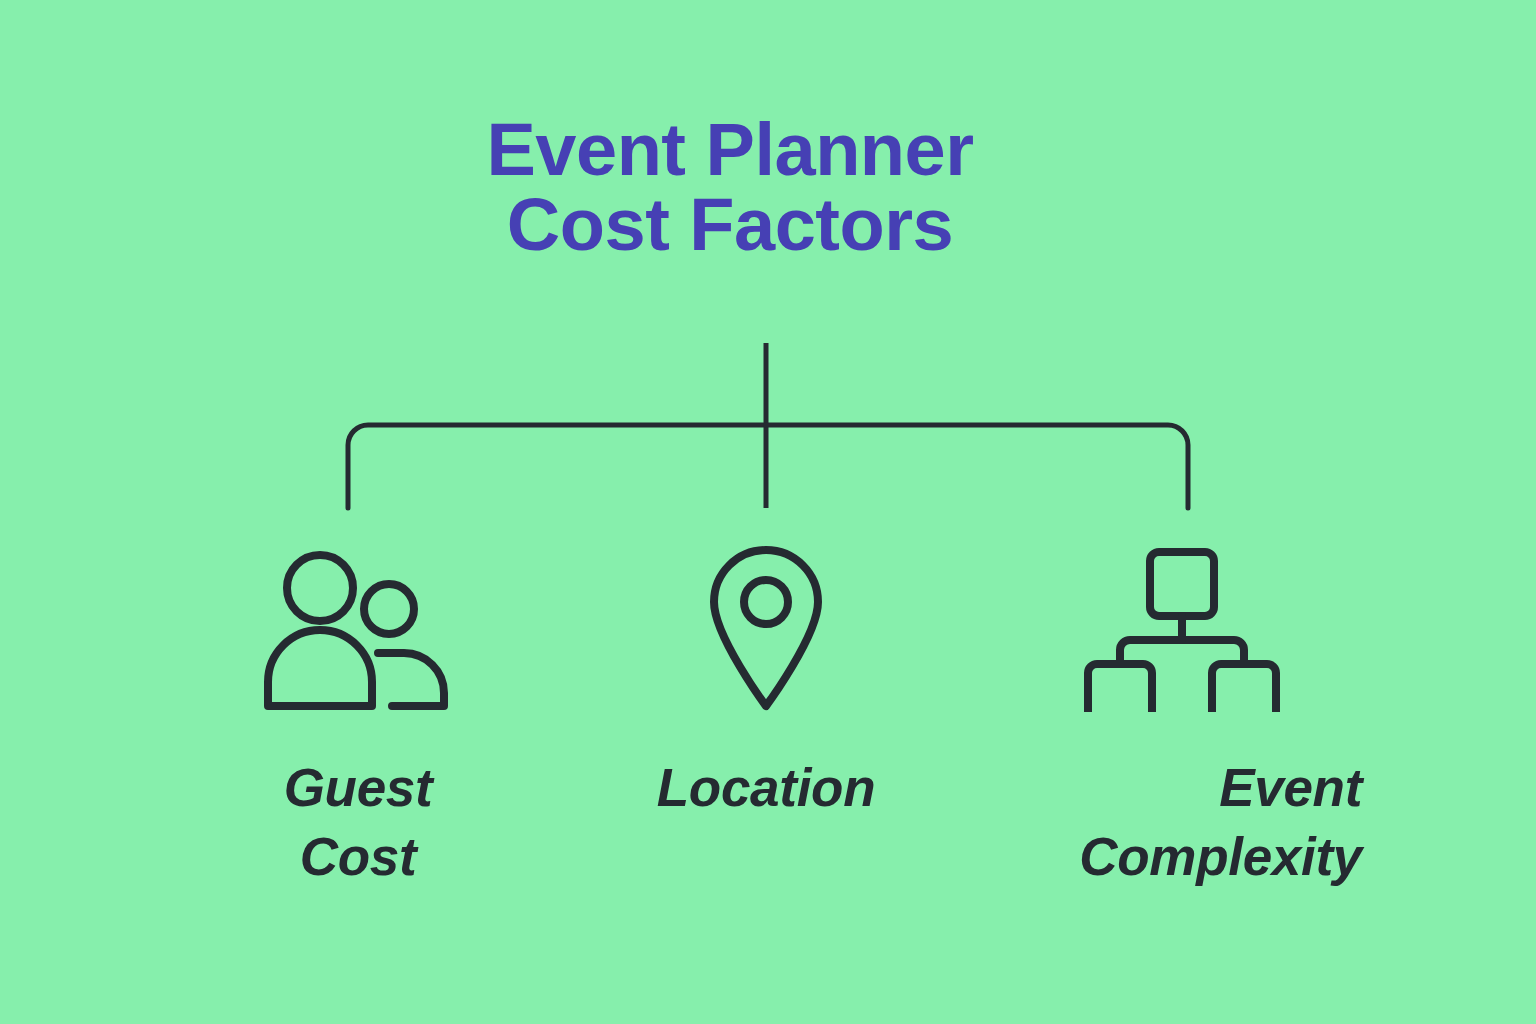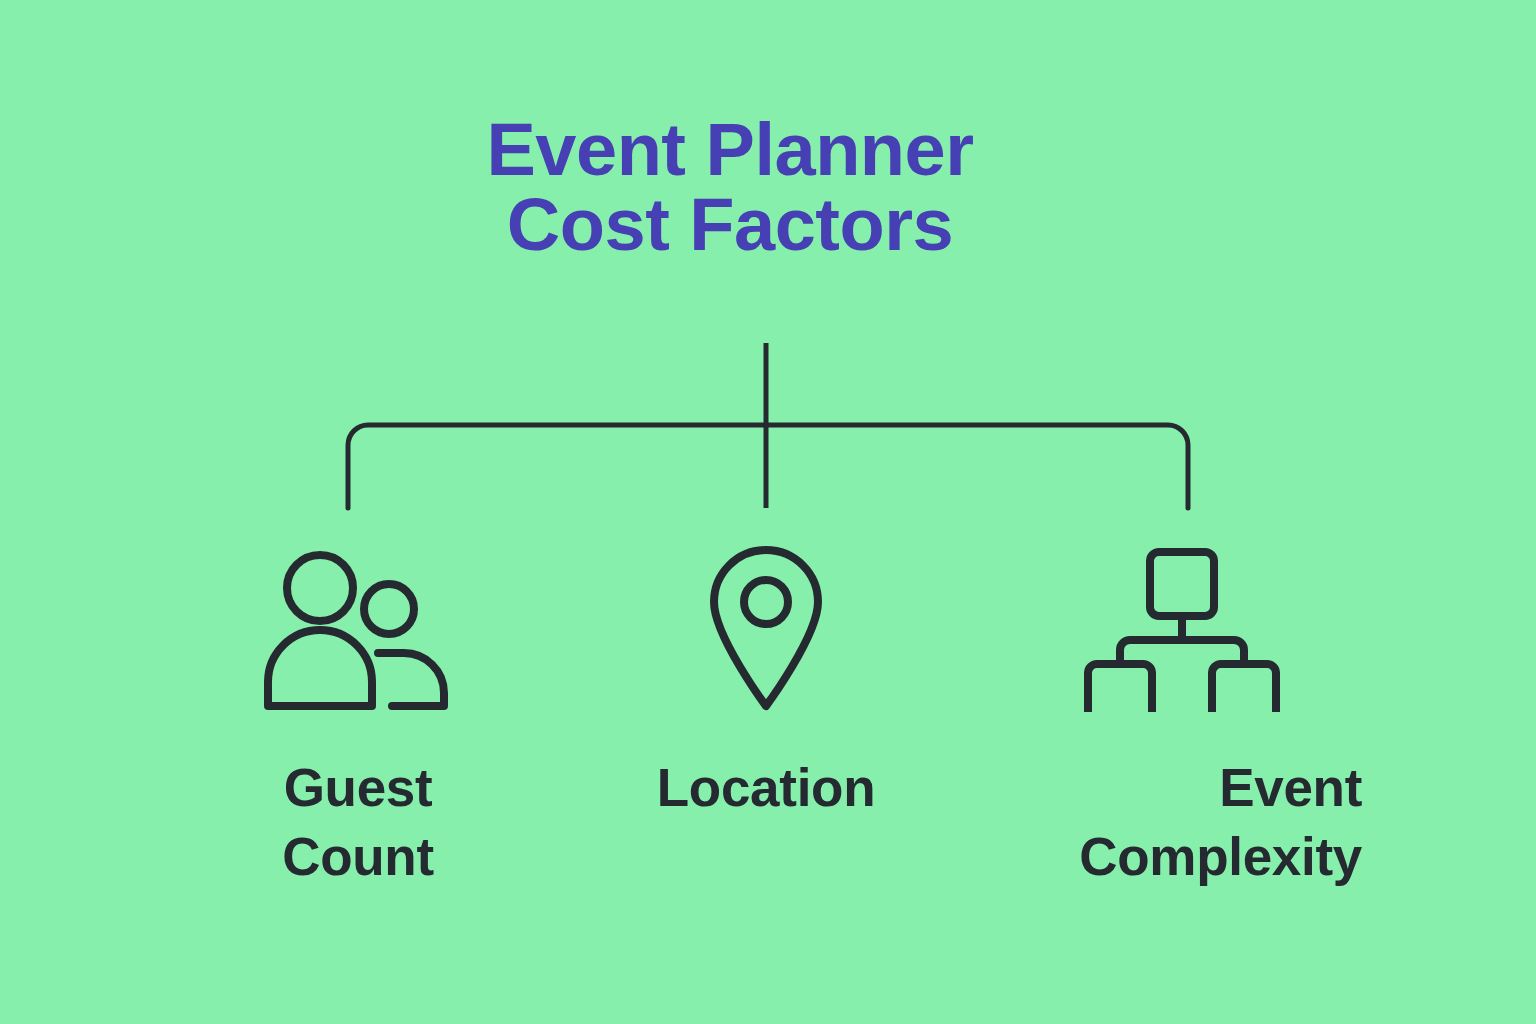--- a/index.html
+++ b/index.html
@@ -76,20 +76,21 @@
   .icon-wrap svg { display: block; }
 
   .branch-label {
     margin-top: 42px;
     font-family: "Liberation Sans", sans-serif;
     font-weight: bold;
     font-size: 53px;
     line-height: 1.30;
     letter-spacing: -0.3px;
     color: #252a31;
+    font-style: italic;
   }
   .branch-label .lbl-line { display: block; }
 </style>
 </head>
 <body>
 
 <div id="canvas">
 
   <div class="title-block">
     <span class="title-line">Event Planner</span>
@@ -117,21 +118,21 @@
             <path d="M 10 170 V 146 A 52 52 0 0 1 114 146 V 170 Z"></path>
 
             <circle cx="131" cy="73" r="25"></circle>
 
             <path d="M 120 117 H 146 A 40 40 0 0 1 186 157 V 170 H 134"></path>
           </g>
         </svg>
       </div>
       <div class="branch-label">
         <span class="lbl-line">Guest</span>
-        <span class="lbl-line">Count</span>
+        <span class="lbl-line">Cost</span>
       </div>
     </div>
 
     <div class="branch branch-venue">
       <div class="icon-wrap">
         <svg width="140" height="176" viewBox="0 0 140 176">
           <g fill="none" stroke="#252a31" stroke-width="8" stroke-linecap="round" stroke-linejoin="round">
 
             <path d="M 70 170
                      C 70 170 18 100 18 66

